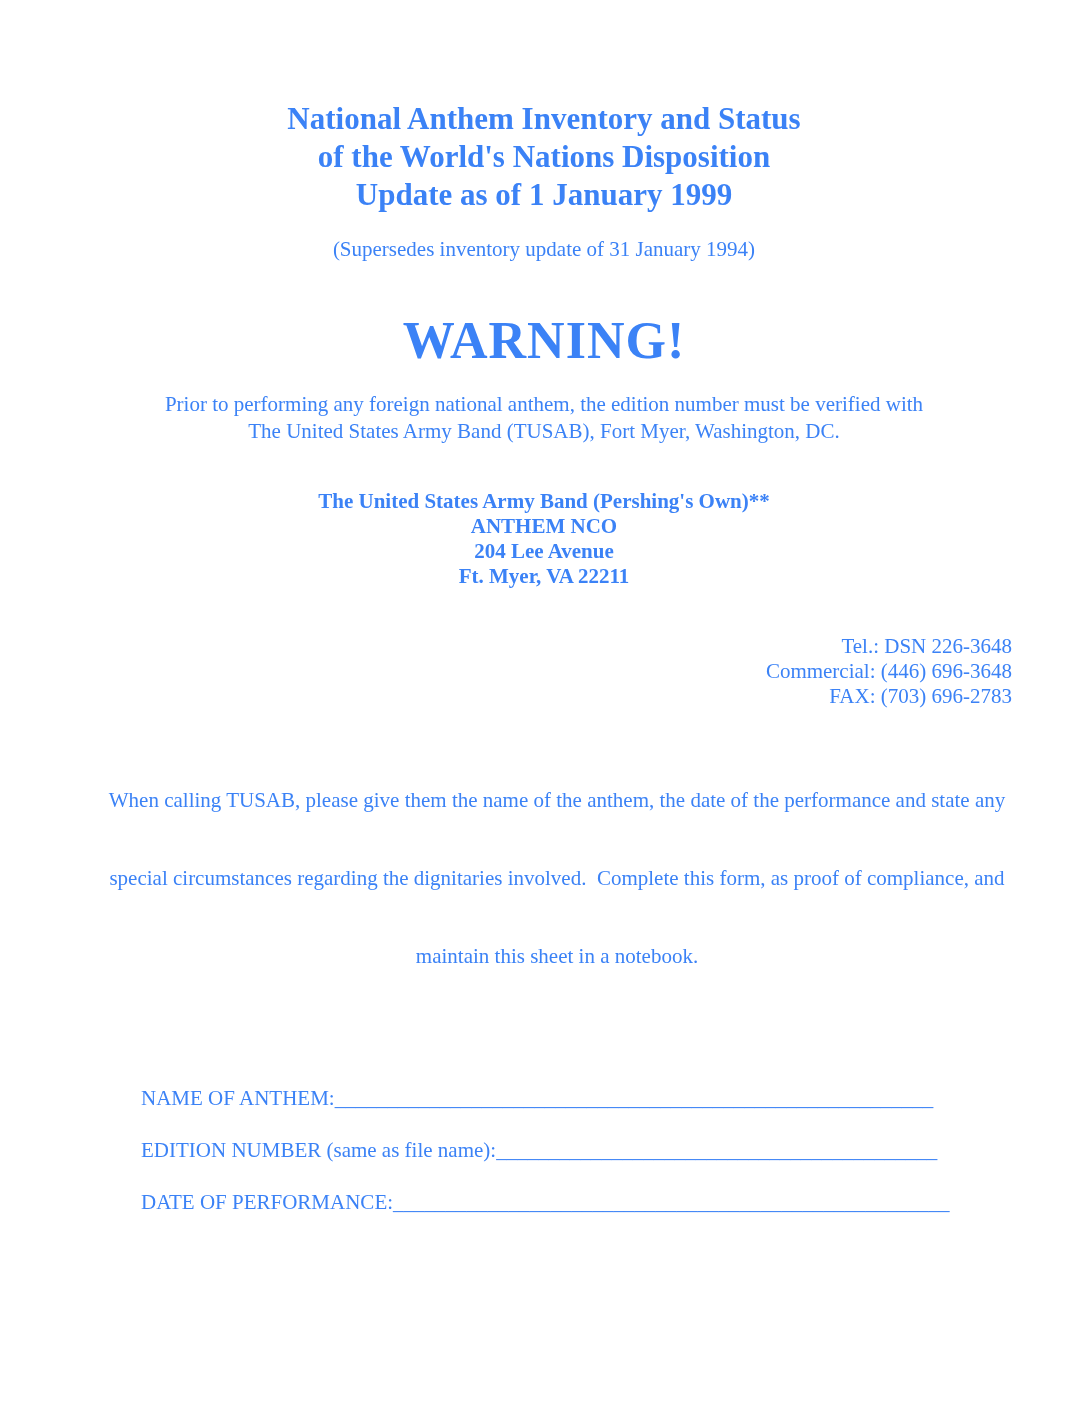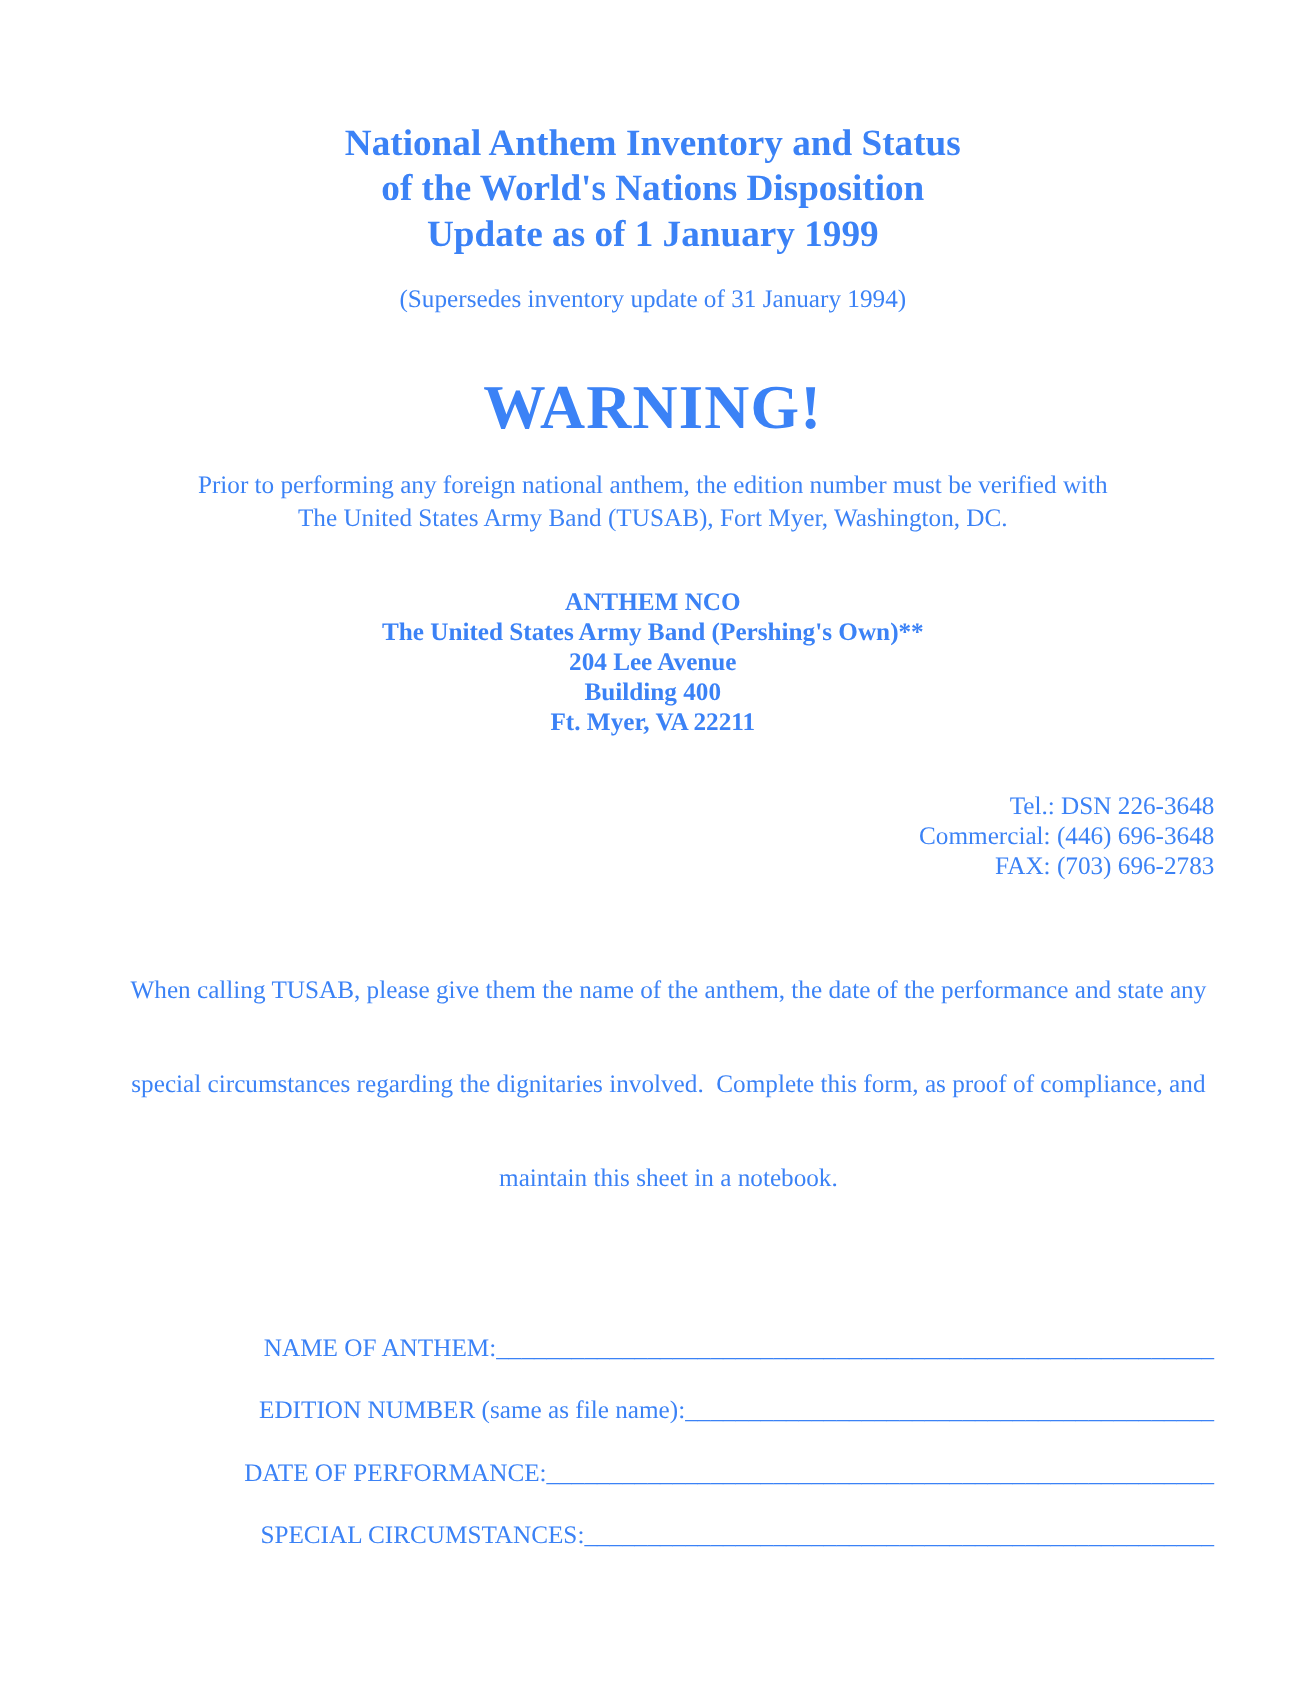--- a/index.html
+++ b/index.html
@@ -62,21 +62,20 @@
     text-align: center;
     font-size: 21px;
     line-height: 26px;
     white-space: pre-wrap;
     padding-left: 26px;
   }
   .form-section {
     margin-top: 64px;
     margin-left: 65px;
     font-size: 21px;
-    text-align: right;
   }
   .form-row {
     line-height: 27px;
     margin-bottom: 25px;
     white-space: nowrap;
   }
   .form-row .blank {
     letter-spacing: 0;
   }
 </style>
@@ -94,24 +93,23 @@
   <div class="supersedes">(Supersedes inventory update of 31 January 1994)</div>
 
   <div class="warning-heading">WARNING!</div>
 
   <div class="warning-note">
     <div>Prior to performing any foreign national anthem, the edition number must be verified with</div>
     <div>The United States Army Band (TUSAB), Fort Myer, Washington, DC.</div>
   </div>
 
   <div class="address-block">
+    <div>The United States Army Band (Pershing's Own)**</div>
     <div>ANTHEM NCO</div>
-    <div>The United States Army Band (Pershing's Own)**</div>
     <div>204 Lee Avenue</div>
-    <div>Building 400</div>
     <div>Ft. Myer, VA 22211</div>
   </div>
 
   <div class="phone-block">
     <div>Tel.: DSN 226-3648</div>
     <div>Commercial: (446) 696-3648</div>
     <div>FAX: (703) 696-2783</div>
   </div>
 
   <div class="instructions">
@@ -123,18 +121,15 @@
   <div class="form-section">
     <div class="form-row">
       <span>NAME OF ANTHEM:</span><span class="blank">_________________________________________________________</span>
     </div>
     <div class="form-row">
       <span>EDITION NUMBER (same as file name):</span><span class="blank">__________________________________________</span>
     </div>
     <div class="form-row">
       <span>DATE OF PERFORMANCE:</span><span class="blank">_____________________________________________________</span>
     </div>
-    <div class="form-row">
-      <span>SPECIAL CIRCUMSTANCES:</span><span class="blank">__________________________________________________</span>
-    </div>
   </div>
 
 </div>
 
 </body></html>

